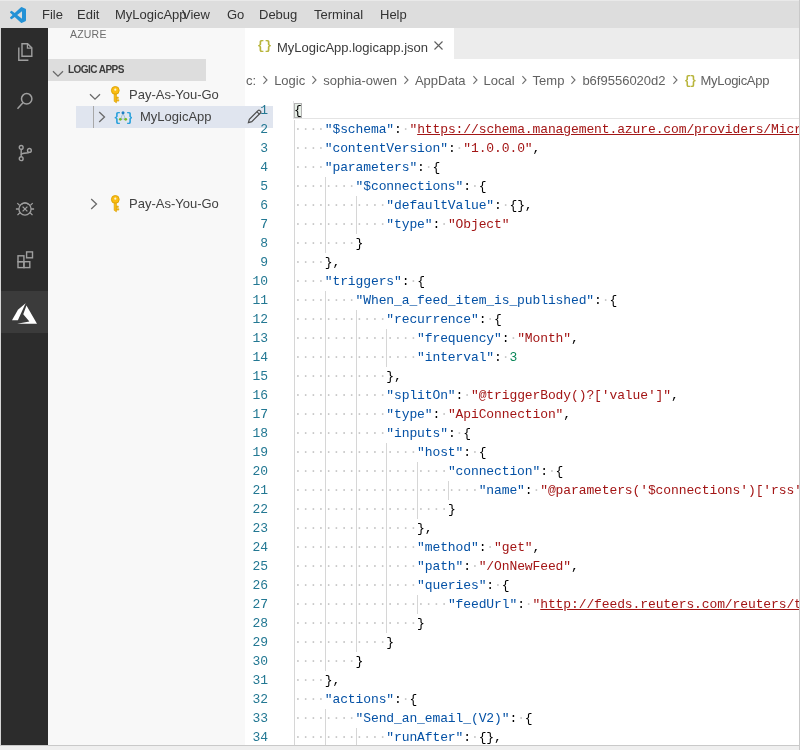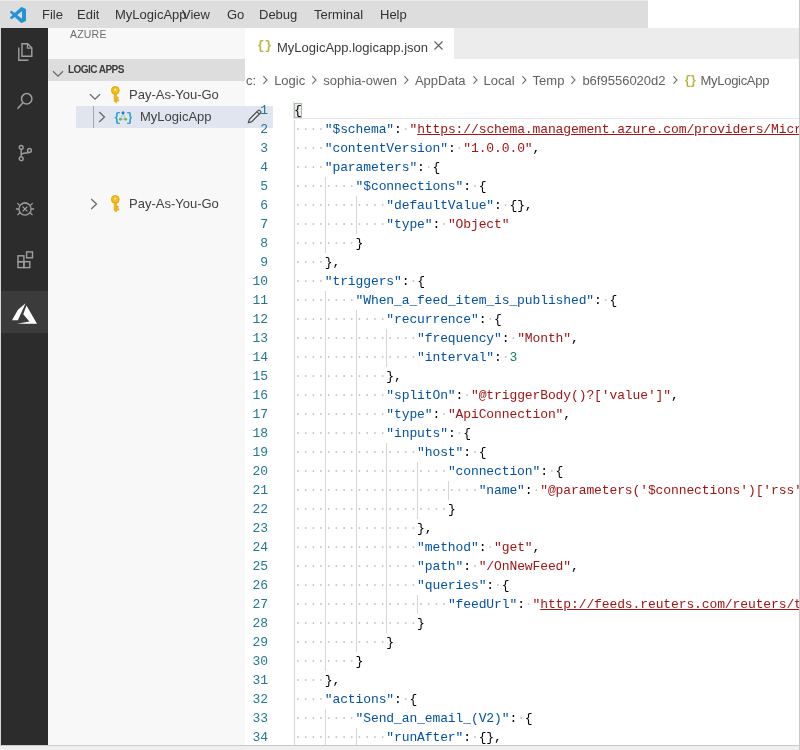--- a/index.html
+++ b/index.html
@@ -1,21 +1,21 @@
 <!DOCTYPE html>
 <html><head><meta charset="utf-8"><style>
 * { margin:0; padding:0; box-sizing:border-box; }
 html,body { width:800px; height:750px; overflow:hidden; }
 body { font-family:"Liberation Sans",sans-serif; position:relative; background:#fff; }
-#titlebar { position:absolute; left:0; top:0; width:648px; height:28px; background:#ddd; font-size:13px; color:#333; border-top:1px solid #e9e9e9; }
+#titlebar { position:absolute; left:0; top:0; width:800px; height:28px; background:#ddd; font-size:13px; color:#333; border-top:1px solid #e9e9e9; }
 #logo { position:absolute; left:10px; top:6px; }
 #actbar { position:absolute; left:0; top:28px; width:48px; height:718px; background:#2c2c2c; border-left:1px solid #d6d6d6; }
 #sidebar { position:absolute; left:48px; top:28px; width:197px; height:718px; background:#f8f8f8; }
 #sidebar svg { display:block; }
-.sechead { position:absolute; left:0; width:197px; height:22px; background:#ddd; color:#3b3b3b; font-size:10px; font-weight:bold; letter-spacing:-0.55px; line-height:22px; }
+.sechead { position:absolute; left:0; width:158px; height:22px; background:#ddd; color:#3b3b3b; font-size:10px; font-weight:bold; letter-spacing:-0.55px; line-height:22px; }
 .row { position:absolute; left:0; width:197px; height:22px; font-size:13px; color:#424242; line-height:22px;margin-left:28px; }
 #tabbar { position:absolute; left:245px; top:28px; width:555px; height:31px; background:#ececec; }
 #tab { position:absolute; left:0; top:0; width:209px; height:31px; background:#fff; font-size:13px; color:#3c3c3c; }
 #crumbs { position:absolute; left:245px; top:59px; width:555px; height:42px; background:#fff; }
 #bcrow { position:absolute; left:1px; top:13px; height:16px; display:flex; align-items:center; font-size:13px; color:#616161; white-space:nowrap; }
 #bcrow > span { margin:0 0px; }
 .bs { margin:0 5px !important; height:10px; display:flex; align-items:center; }
 #gutter { position:absolute; left:245px; top:101px; width:23px; text-align:right; font-family:"Liberation Mono",monospace; font-size:13px; letter-spacing:-0.108px; line-height:19px; color:#237893; }
 #code { position:absolute; left:294px; top:101px; font-family:"Liberation Mono",monospace; font-size:13px; letter-spacing:-0.108px; line-height:19px; color:#000; white-space:pre; }
 .cl { height:19px; }

